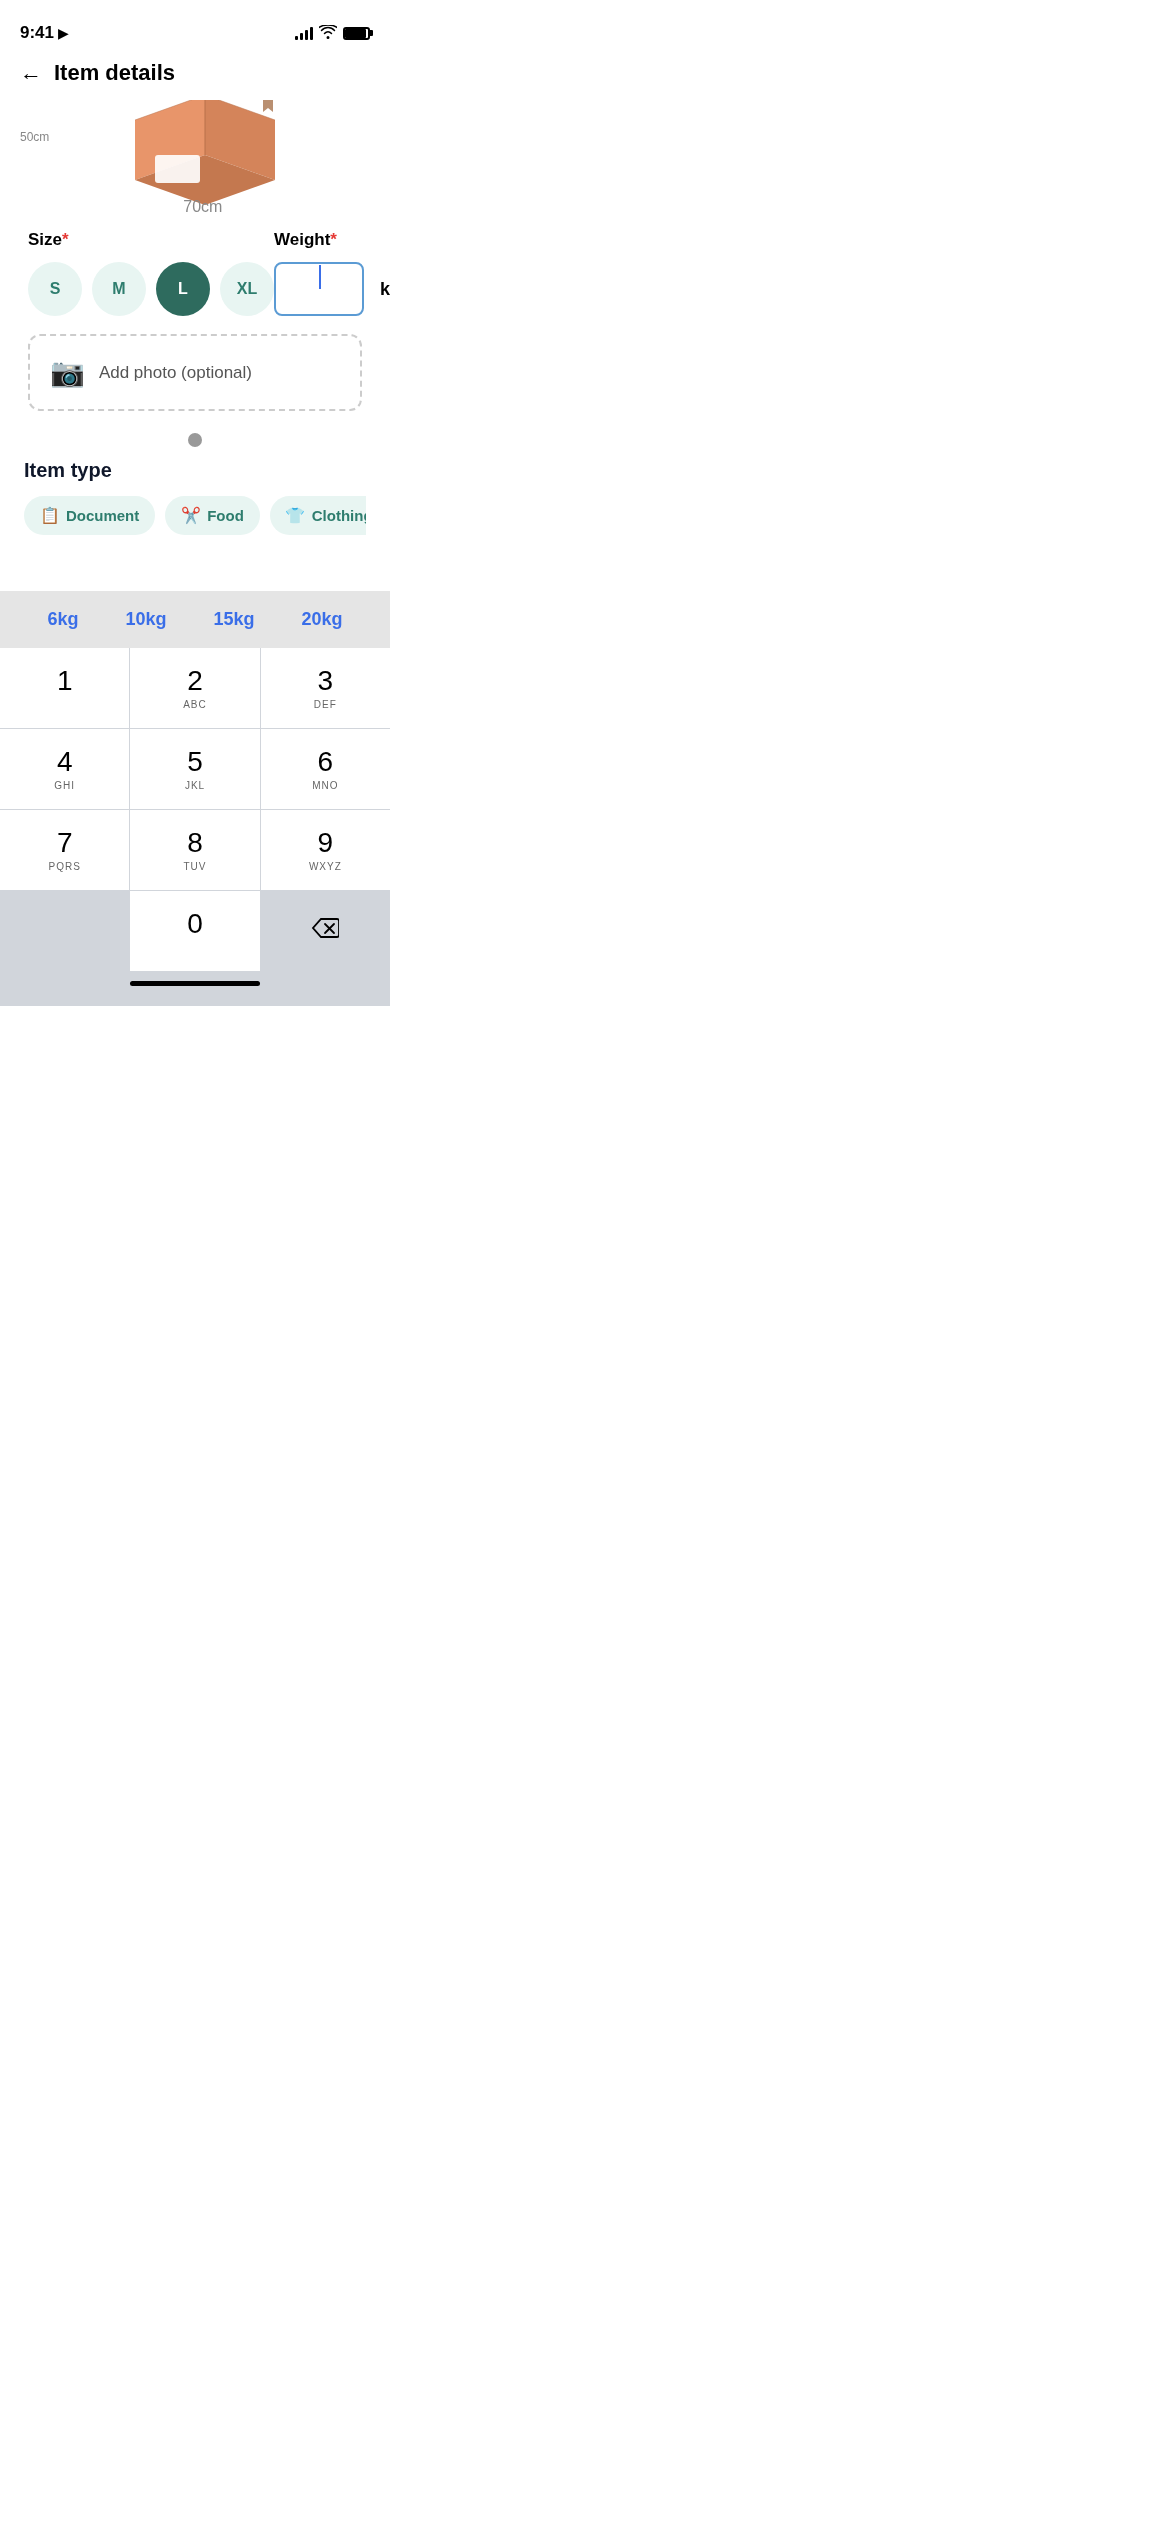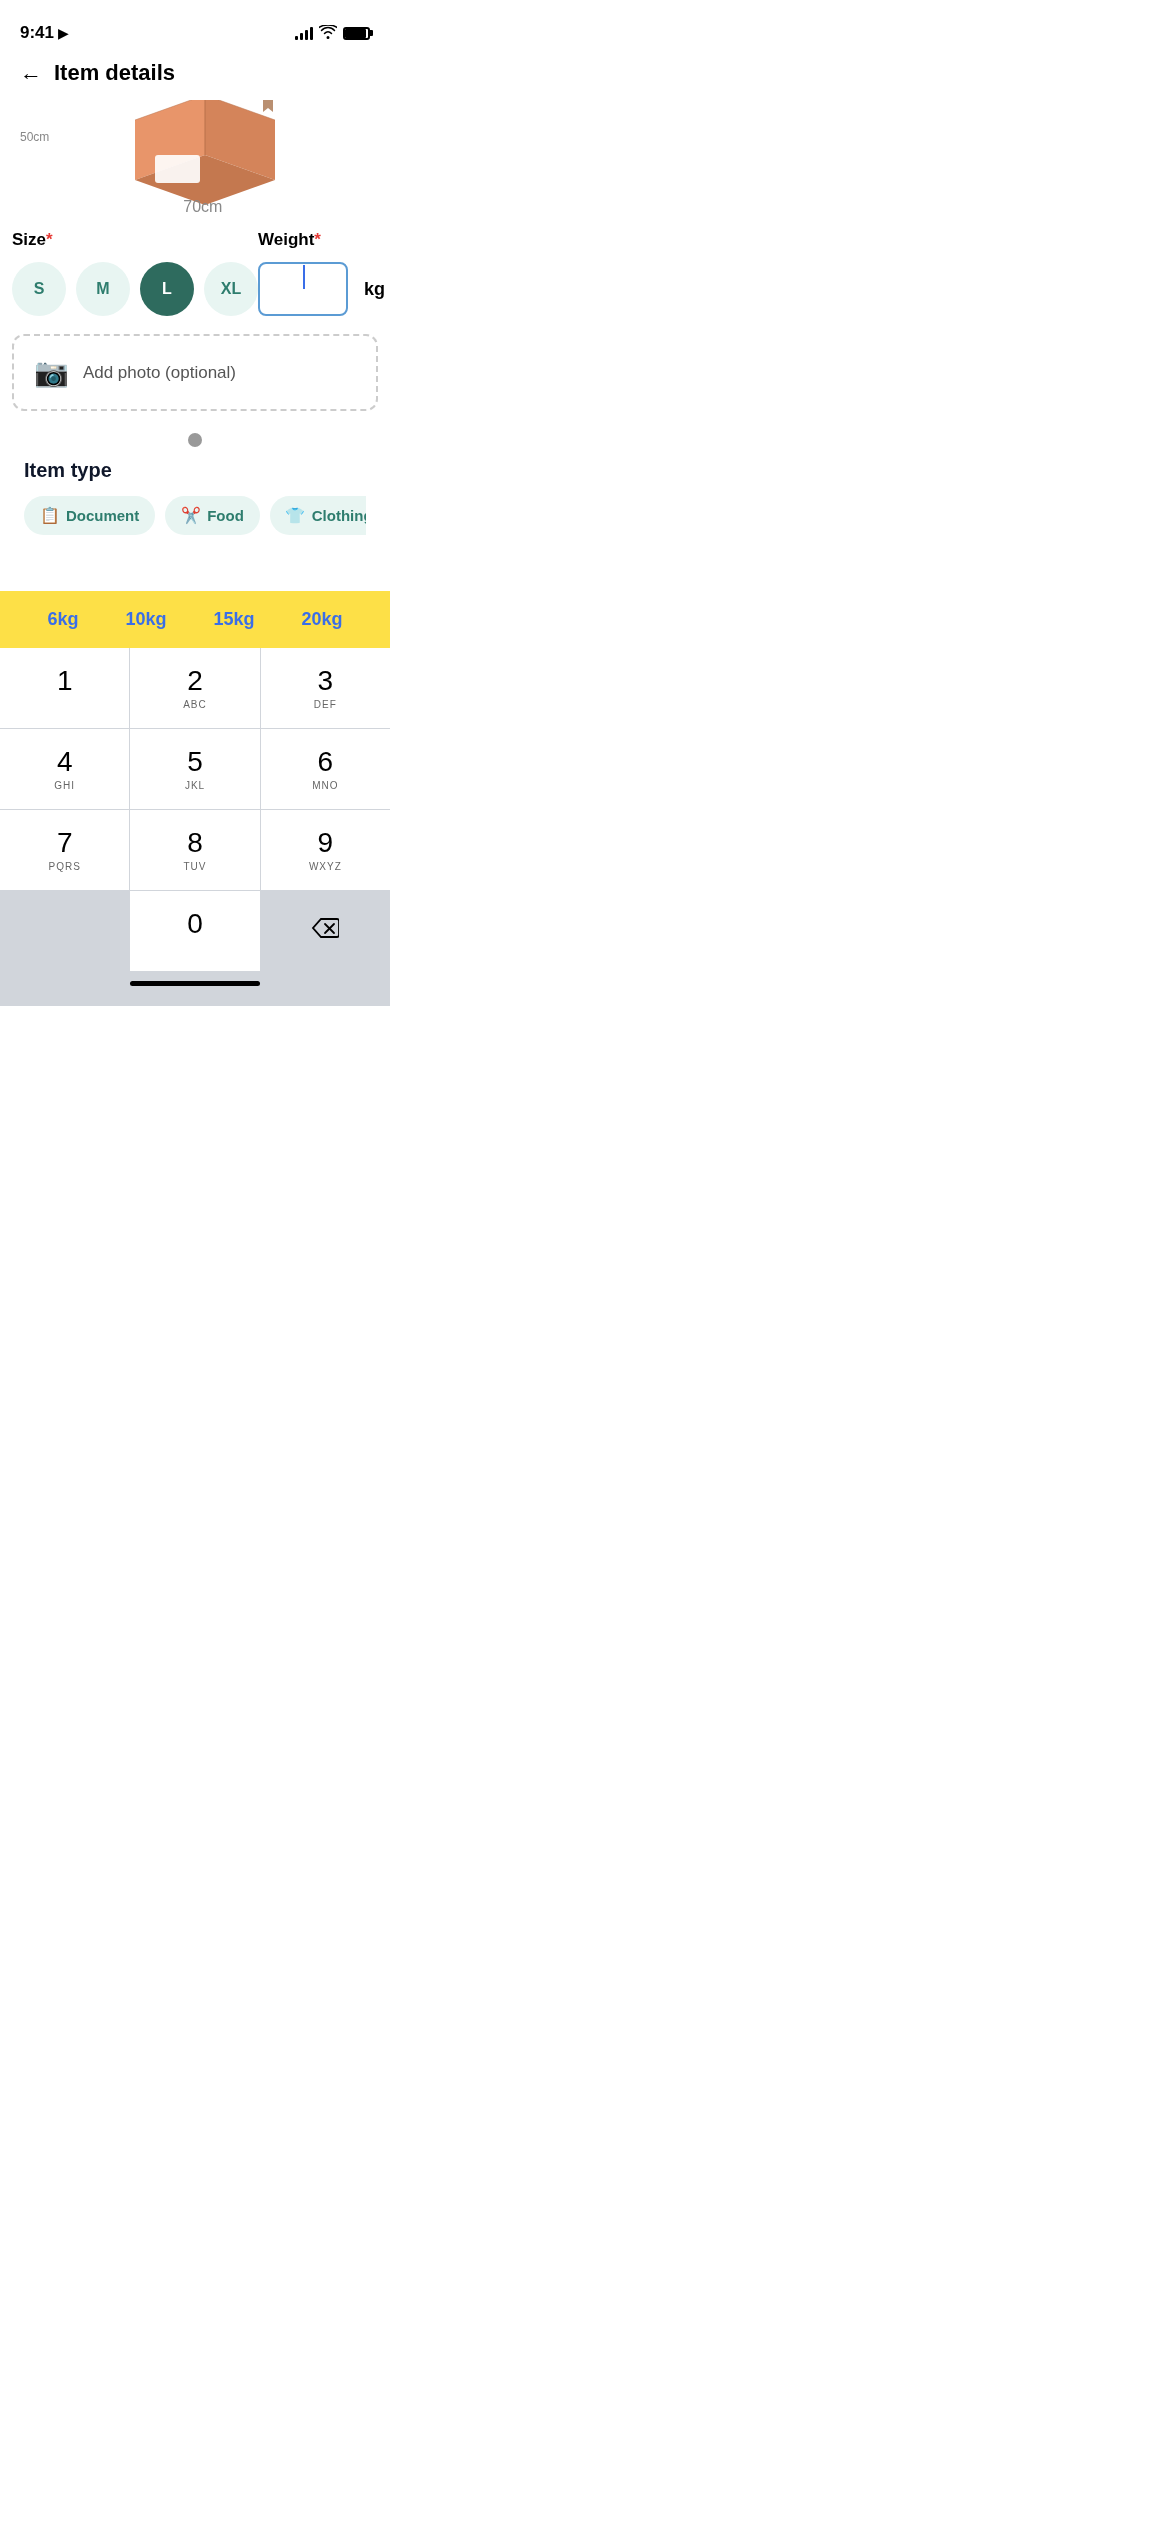--- a/index.html
+++ b/index.html
@@ -125,21 +125,21 @@
       position: absolute;
       bottom: 14px;
       left: 50%;
       transform: translateX(-30%);
       font-size: 16px;
       color: #888;
     }
 
     
     .content {
-      padding: 0 12px;
+      padding: 0 28px;
     }
 
     
     .size-weight-row {
       display: flex;
       align-items: flex-start;
       justify-content: space-between;
       margin-bottom: 18px;
     }
     .size-section, .weight-section {
@@ -266,21 +266,21 @@
       white-space: nowrap;
       cursor: pointer;
       border: none;
     }
     .chip-icon {
       font-size: 16px;
     }
 
     
     .quick-weight-bar {
-      background: #fde047;
+      background: #e5e5e5;
       padding: 18px 24px;
       display: flex;
       justify-content: space-around;
       margin-bottom: 0;
     }
     .quick-weight-btn {
       font-size: 18px;
       font-weight: 700;
       color: #3a6ee8;
       background: none;

